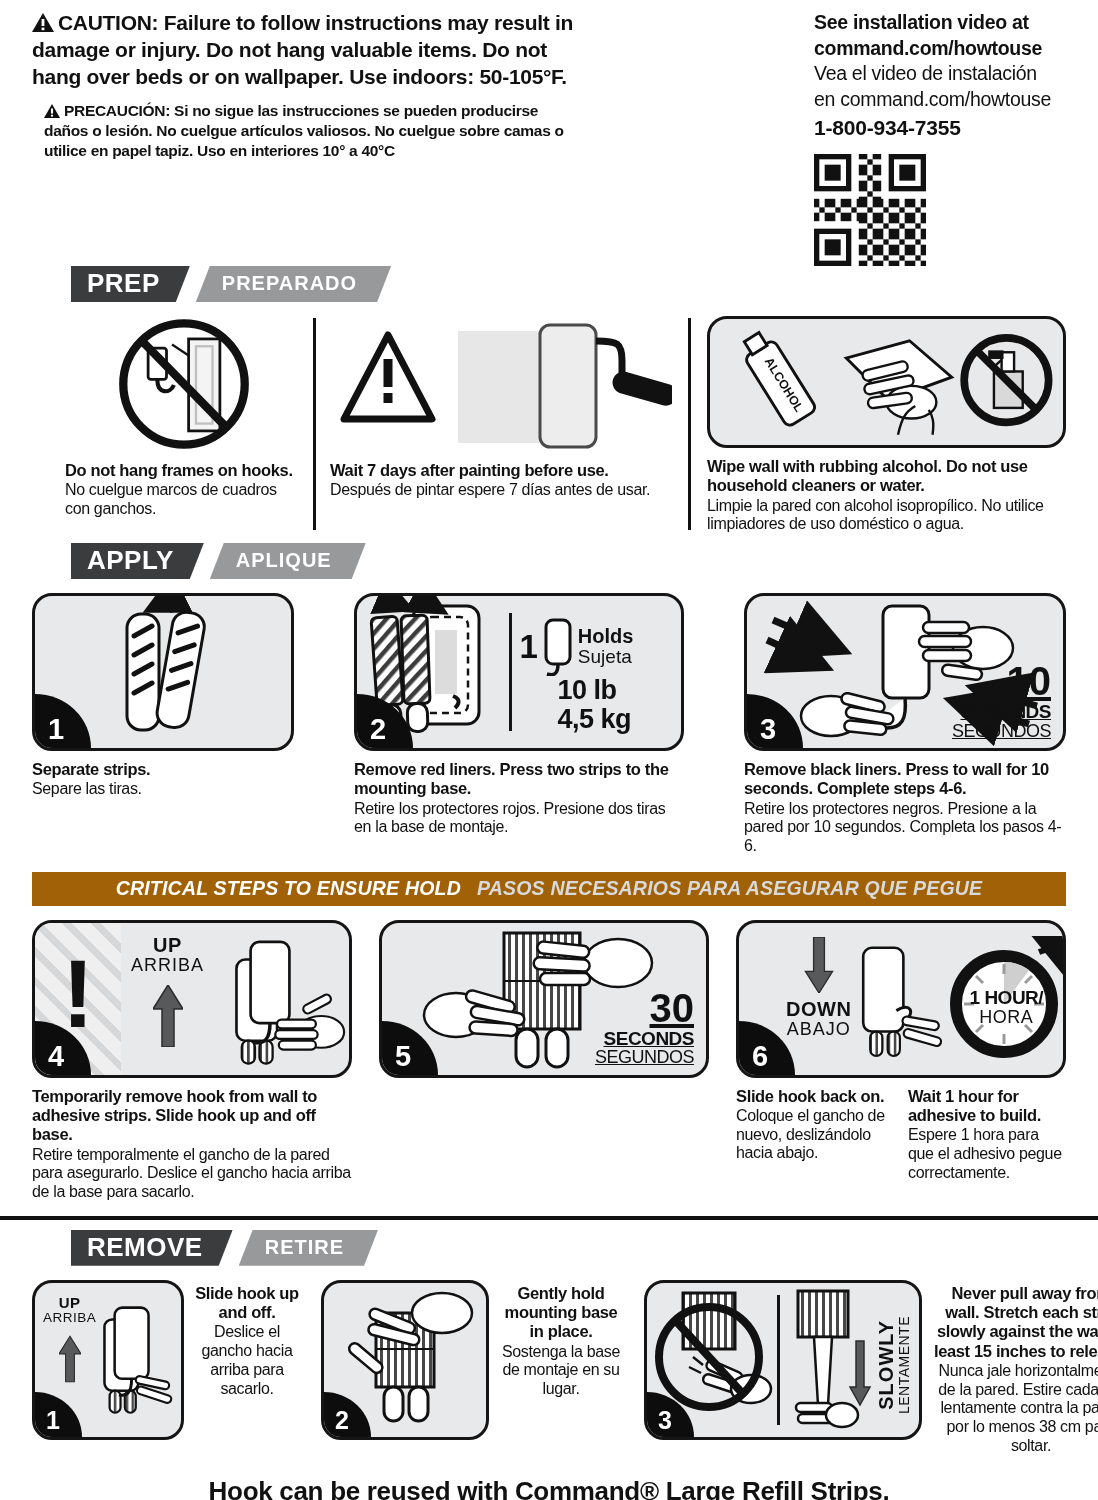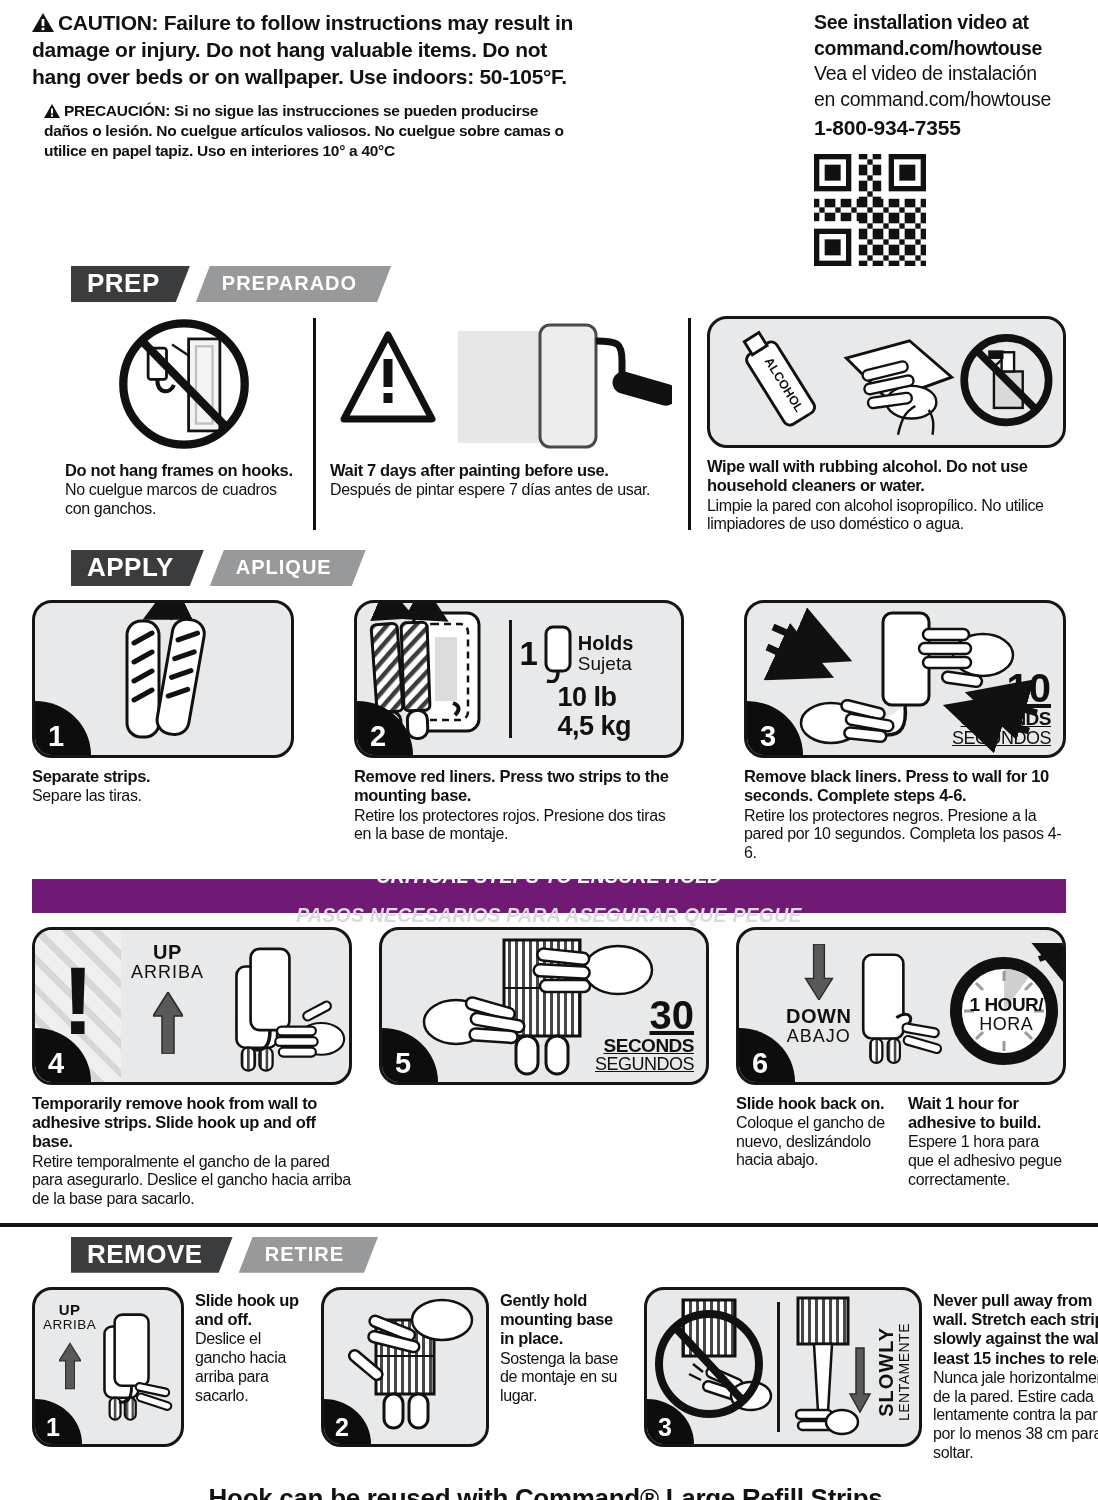--- a/index.html
+++ b/index.html
@@ -65,23 +65,23 @@
   .holds-labels { line-height: 1.05; }
   .holds-en { font-weight: bold; font-size: 20px; }
   .holds-es { font-size: 19px; }
   .holds-w { font-weight: bold; font-size: 27px; line-height: 1.08; margin-left: 38px; letter-spacing: -0.5px; }
   .timer { position: absolute; right: 12px; bottom: 8px; text-align: right; line-height: 1.02; text-decoration: underline; }
   .timer-val { font-weight: bold; font-size: 40px; }
   .timer-en { font-weight: bold; font-size: 19px; letter-spacing: -0.5px; }
   .timer-es { font-size: 18px; letter-spacing: -0.5px; }
   
   .critical-banner {
-    margin: 16px 32px 0 32px; background: #701a75; height: 34px;
+    margin: 16px 32px 0 32px; background: #a16207; height: 34px;
     display: flex; align-items: center; justify-content: center; gap: 16px;
-    font-style: italic; white-space: nowrap; flex-direction: column;
+    font-style: italic; white-space: nowrap;
   }
   .cb-en { color: #fff; font-weight: bold; font-size: 19.5px; letter-spacing: 0.2px; }
   .cb-es { color: #d9dadb; font-weight: bold; font-size: 19.5px; letter-spacing: 0.2px; }
   .col-c1 { width: 320px; } .col-c2 { width: 330px; } .col-c3 { width: 330px; }
   .p4 { display: flex; }
   .p4-hatch {
     width: 86px; height: 100%; position: relative; flex: none;
     background: repeating-linear-gradient(45deg, #d6d7d8 0 7px, #efefef 7px 21px);
     display: flex; align-items: center; justify-content: center;
   }
@@ -99,21 +99,21 @@
   .clock-text { position: absolute; left: 0; right: 0; top: 52px; text-align: center; line-height: 1.05; }
   .clock-l1 { font-weight: bold; font-size: 19px; letter-spacing: -0.5px; }
   .clock-l2 { font-size: 18px; letter-spacing: 0.5px; }
   .split-text { display: flex; gap: 14px; margin-top: 9px; }
   .split-text > div { flex: 1; }
   .rule { height: 4px; background: #111; margin: 14px 0 10px 0; }
   
   .remove-row { display: flex; margin: 14px 32px 0 32px; }
   .rgroup { display: flex; }
   .rpanel { height: 160px; flex: none; }
-  .rside { margin-left: 11px; padding-top: 4px; }
+  .rside { margin-left: 11px; padding-top: 4px; text-align: center; }
   .rp1 { width: 152px; display: flex; padding: 8px 0 0 8px; }
   .rs1 { width: 104px; }
   .rp2 { width: 168px; }
   .rs2 { width: 122px; }
   .rp3 { width: 278px; display: flex; }
   .rs3 { width: 196px; }
   .rp3-div { width: 2.5px; background: #151515; height: 130px; margin-top: 12px; }
   .dir-block.small .dir-en { font-size: 15px; }
   .dir-block.small .dir-es { font-size: 13.5px; letter-spacing: 0.5px; }
   .vtext-wrap { display: flex; align-items: center; padding: 10px 2px 0 0; gap: 1px; }
@@ -271,21 +271,21 @@
         </g>
       </svg>
     </div>
     <div class="step-text">
       <div class="t-en">Wipe wall with rubbing alcohol. Do not use household cleaners or water.</div>
       <div class="t-es">Limpie la pared con alcohol isopropílico. No utilice limpiadores de uso doméstico o agua.</div>
     </div>
   </div>
 </div>
 
-<div class="band" style="margin-top:16px">
+<div class="band" style="margin-top:9px">
   <span class="band-seg band-seg-dark">APPLY</span>
   <span class="band-seg band-seg-gray">APLIQUE</span>
 </div>
 
 <div class="steps-row">
   <div class="col-a1">
     <div class="panel apanel">
       <svg width="100%" height="100%" viewBox="0 0 256 152">
         <g transform="translate(92,18)">
           <rect x="0" y="0" width="32" height="116" rx="14" fill="#fff" stroke="#111" stroke-width="3"></rect>

